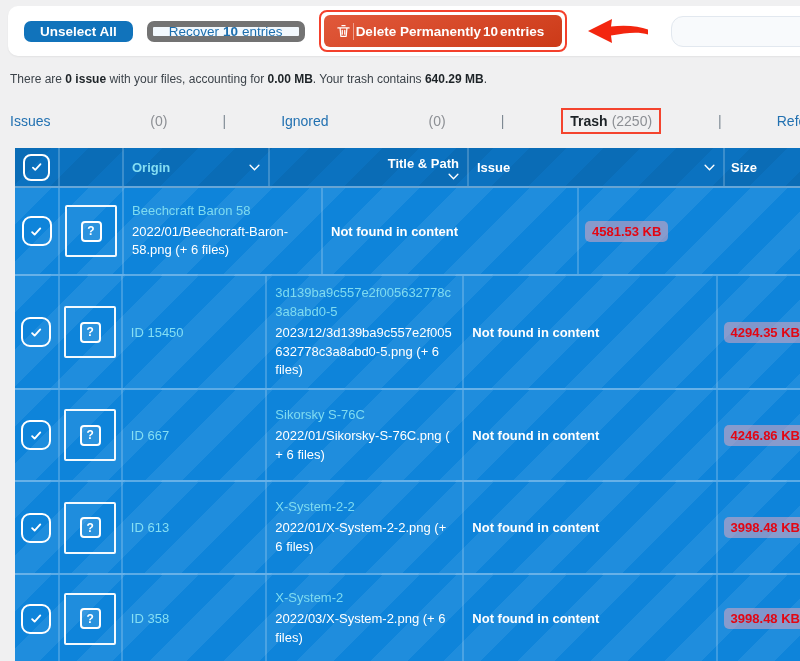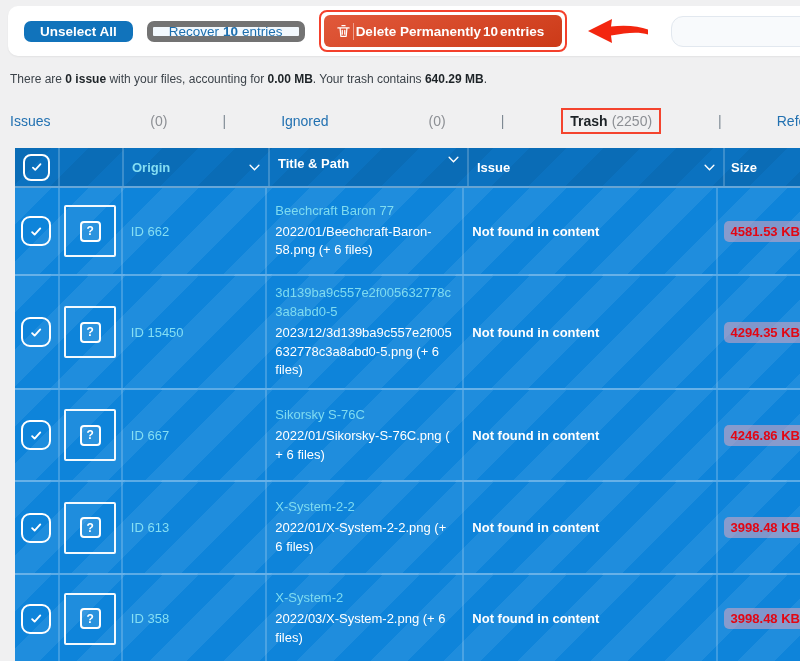--- a/index.html
+++ b/index.html
@@ -167,21 +167,21 @@
           </svg>
       </span>
     </div>
     <div class="cell c-thumb"></div>
     <div class="cell c-origin hcell">
       <span class="hlabel">Origin</span>
       <svg width="11" height="7" viewBox="0 0 12 8" fill="none" stroke="#ffffff" stroke-width="1.6" stroke-linecap="round">
           <path d="M1 1.5l5 5 5-5"></path>
         </svg>
     </div>
-    <div class="cell c-title hcell" style="flex-direction:row;align-items:flex-start;">
+    <div class="cell c-title hcell" style="flex-direction:column;align-items:flex-end;">
       <span class="hlabel">Title &amp; Path</span>
       <svg width="11" height="7" viewBox="0 0 12 8" fill="none" stroke="#ffffff" stroke-width="1.6" stroke-linecap="round" style="margin-left:auto;">
           <path d="M1 1.5l5 5 5-5"></path>
         </svg>
     </div>
     <div class="cell c-issue hcell">
       <span class="hlabel">Issue</span>
       <svg width="11" height="7" viewBox="0 0 12 8" fill="none" stroke="#ffffff" stroke-width="1.6" stroke-linecap="round">
           <path d="M1 1.5l5 5 5-5"></path>
         </svg>
@@ -198,25 +198,22 @@
         <svg width="15" height="15" viewBox="0 0 24 24" fill="none" stroke="#ffffff" stroke-width="3" stroke-linecap="round" stroke-linejoin="round">
               <path d="M5 13l4 4 9-10"></path>
             </svg>
       </span>
     </div>
     <div class="cell c-thumb">
       <span class="thumb">
         <span class="qmark">?</span>
       </span>
     </div>
-    <div class="cell c-origin">
-      <span>ID 662</span>
-    </div>
-    <div class="cell c-title">
-      <a class="title-link">Beechcraft Baron 77</a>
+    <div class="cell c-title">
+      <a class="title-link">Beechcraft Baron 58</a>
       <div class="path">2022/01/Beechcraft-Baron-58.png (+ 6 files)</div>
     </div>
     <div class="cell c-issue">
       <span>Not found in content</span>
     </div>
     <div class="cell c-size">
       <span class="size-chip">4581.53 KB</span>
     </div>
   </div>
 

